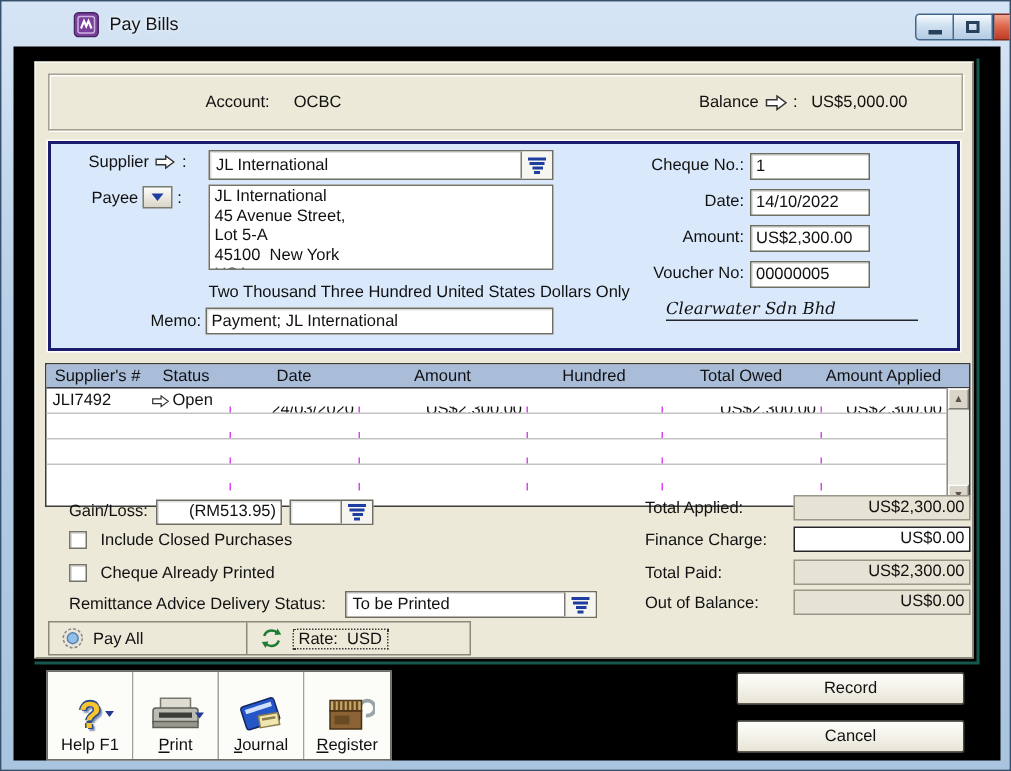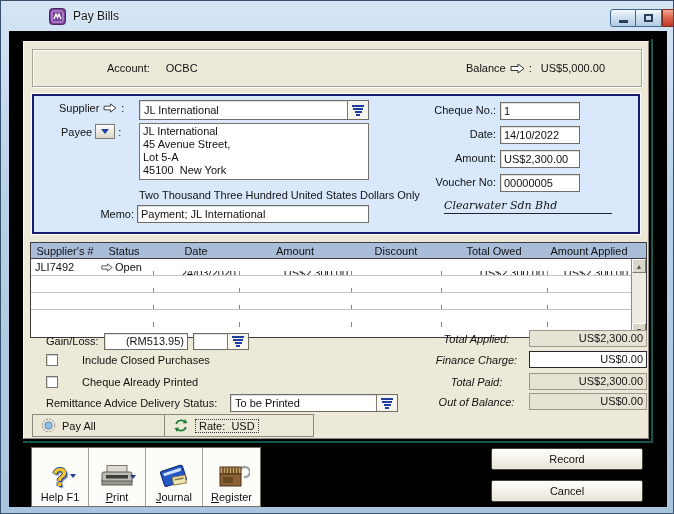--- a/index.html
+++ b/index.html
@@ -29,21 +29,21 @@
   
   .form-main { position:absolute; left:22px; top:40px; width:626px; height:398px; background:#ece9d8;
     border:1px solid #f8f7f0; border-right-color:#8d8a7c; border-bottom-color:#8d8a7c; }
   .abs { position:absolute; }
   .lbl { white-space:nowrap; }
   .field { background:#fff; border:1px solid #6e6e64; box-shadow:inset 1px 1px 0 rgba(0,0,0,.12); }
   .ro { background:#e6e3d4; border:1px solid #9a968a; }
   .rt { text-align:right; }
   
   .account-panel { left:8px; top:7px; width:610px; height:38px; border:1px solid #a5a294;
-    box-shadow:inset 1px 1px 0 #fff, 1px 1px 0 #fff; display:flex; align-items:center; padding-left:74px; }
+    box-shadow:inset 1px 1px 0 #fff, 1px 1px 0 #fff; display:flex; align-items:center; padding-left:104px; }
   .combo { display:flex; align-items:stretch; height:20px; }
   .combo .val { padding:3px 3px 0 4px; }
   .dd-btn { width:21px; background:#f6f5f0; border-left:1px solid #7c7c72; display:flex; flex-direction:column;
     align-items:center; justify-content:center; gap:1px; }
   .dd-btn i { display:block; height:2px; background:#1e3fa0; }
   .dd-btn i:nth-child(1){width:12px;} .dd-btn i:nth-child(2){width:10px;}
   .dd-btn i:nth-child(3){width:7px;}  .dd-btn i:nth-child(4){width:4px;}
   .mini-dd { width:20px; height:15px; background:linear-gradient(#fdfdfa,#d9d5c8); border:1px solid #7c7c72;
     display:flex; align-items:center; justify-content:center; margin:0 3px; }
   .tri { width:0; height:0; border-left:4px solid transparent; border-right:4px solid transparent;
@@ -69,23 +69,23 @@
   .c4{width:90px;} .c5{width:106px;} .c6{width:84px;}
   .td.num { justify-content:flex-end; padding-right:3px; }
   .vscroll { width:15px; border-left:1px solid #8b8b82; background:#eceae2; display:flex;
     flex-direction:column; justify-content:space-between; }
   .sbtn { width:14px; height:14px; background:#d9d5c8; border:1px solid #fff;
     border-right-color:#7c7c72; border-bottom-color:#7c7c72; font-size:7px; color:#55554d;
     display:flex; align-items:center; justify-content:center; }
   
   .checkbox { width:12px; height:12px; background:#fff; border:1px solid #74746a;
     box-shadow:inset 1px 1px 0 rgba(0,0,0,.15); display:inline-block; }
-  .cbrow { display:flex; align-items:center; gap:24px; }
+  .cbrow { display:flex; align-items:center; gap:9px; }
   .sumrow { width:217px; display:flex; align-items:center; }
-  .sumrow .lbl { flex:1; text-align:center; margin-right:6px;font-style:italic; }
+  .sumrow .lbl { flex:1; text-align:left; margin-right:6px; }
   .sumrow .sv { width:118px; height:17px; line-height:15px; padding:0 3px; text-align:right; }
   .fc-field { background:#fff; border:1px solid #27272b; }
   
   .strip { left:8px; top:372px; width:282px; height:23px; display:flex; border:1px solid #8a8a7c; }
   .strip-cell { display:flex; align-items:center; gap:6px; padding-left:8px; }
   .strip-cell.pa { width:132px; border-right:1px solid #8a8a7c; }
   .dotted { border:1px dotted #3a3a3a; padding:0 3px; white-space:pre; }
   
   .toolgroup { position:absolute; left:30px; top:446px; height:60px; display:flex; background:#fcfcf8;
     border:1px solid #6e6e66; }
@@ -195,21 +195,21 @@
         <div class="sig">Clearwater Sdn Bhd</div>
       </div>
     </div>
 
     <div class="abs bills">
       <div class="thead">
         <div class="th c0">Supplier's #</div>
         <div class="th c1">Status</div>
         <div class="th c2">Date</div>
         <div class="th c3">Amount</div>
-        <div class="th c4">Discount</div>
+        <div class="th c4">Hundred</div>
         <div class="th c5">Total Owed</div>
         <div class="th c6">Amount Applied</div>
       </div>
       <div class="tbody">
         <div class="rows">
           <div class="trow">
             <div class="td c0">JLI7492</div>
             <div class="td c1">
               <svg width="12" height="9" viewBox="0 0 15 11" style="margin-left:6px;">
                   <path d="M1 3.5 H8 V1 L14 5.5 L8 10 V7.5 H1 Z" fill="#fff" stroke="#333"></path>

